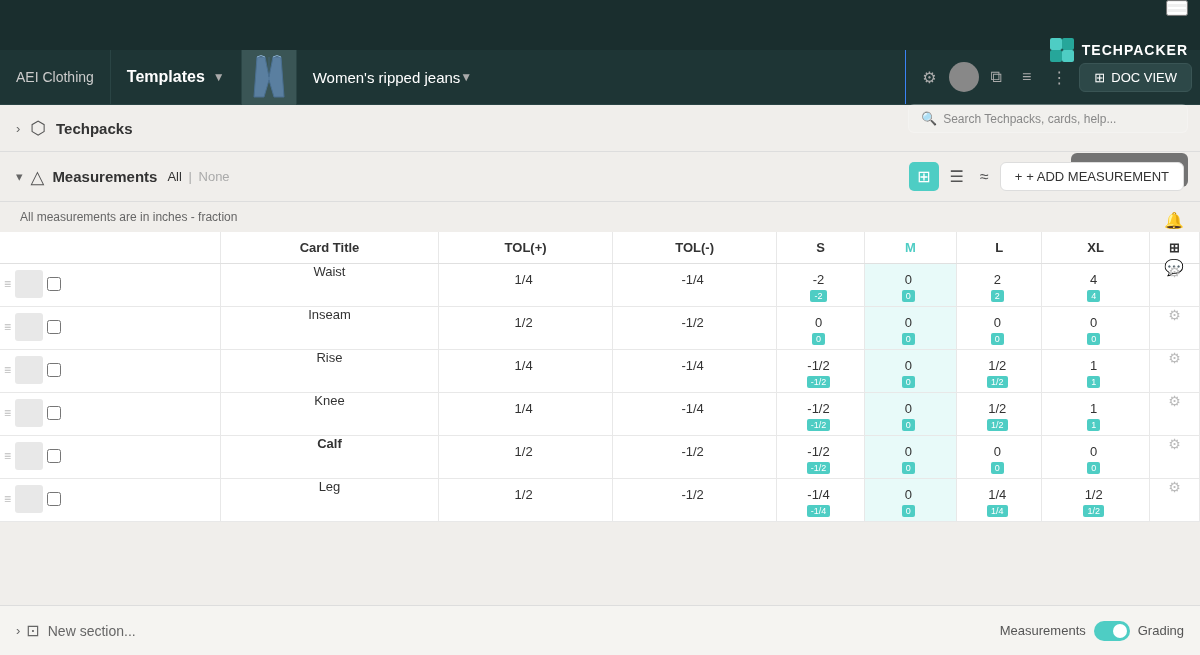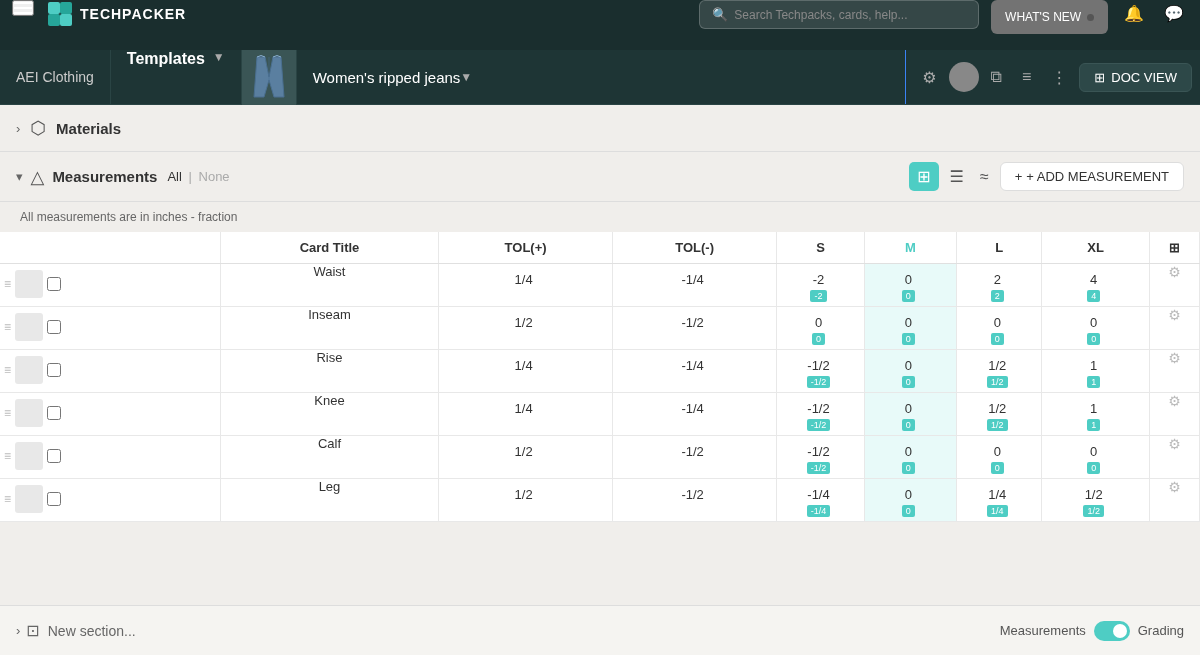--- a/index.html
+++ b/index.html
@@ -3,24 +3,25 @@
   <meta charset="utf-8">
   <style>
     * { box-sizing: border-box; margin: 0; padding: 0; }
     body { font-family: -apple-system, BlinkMacSystemFont, 'Segoe UI', sans-serif; background: #f0eeeb; height: 655px; overflow: hidden; }
 
     
     .top-nav {
       background: #1a2e2e;
       height: 50px;
       display: flex;
-      align-items: flex-start;
+      align-items: flex-end;
       padding: 0 12px;
-      gap: 12px;
+      gap: 20px;
       color: white;
+      flex-direction: column;
     }
     .menu-icon { display: flex; flex-direction: column; gap: 3px; cursor: pointer; }
     .menu-icon span { display: block; width: 18px; height: 2px; background: white; }
     .logo { display: flex; align-items: center; gap: 6px; }
     .logo-icon { width: 28px; height: 28px; }
     .logo-text { color: white; font-weight: 700; font-size: 14px; letter-spacing: 1px; }
     .trial-text { color: #aaa; font-size: 12px; margin-left: 8px; }
     .upgrade-link { color: #4ecdc4; font-weight: 600; text-decoration: none; }
     .nav-spacer { flex: 1; }
     .search-bar {
@@ -65,21 +66,21 @@
       align-items: center;
       padding: 0 16px;
       height: 100%;
       color: #ccc;
       font-size: 14px;
       cursor: pointer;
       border-right: 1px solid #2a4444;
     }
     .templates-tab {
       display: flex;
-      align-items: flex-start;
+      align-items: center;
       padding: 0 16px;
       height: 100%;
       color: white;
       font-size: 16px;
       font-weight: 600;
       cursor: pointer;
       border-right: 1px solid #2a4444;
       gap: 8px;
     }
     .chevron-down { font-size: 12px; color: #aaa; }
@@ -387,21 +388,21 @@
     <button class="doc-view-btn">
       <span>⊞</span>
       <span>DOC VIEW</span>
     </button>
   </div>
 </div>
 
 <div class="section-header">
   <button class="section-toggle">›</button>
   <span class="section-icon">⬡</span>
-  <span class="section-title">Materials</span>
+  <span class="section-title">Techpacks</span>
 </div>
 
 <div class="measurements-header">
   <button class="meas-toggle">▾</button>
   <span class="meas-icon">△</span>
   <span class="meas-title">Measurements</span>
   <span class="meas-filter">
     <a class="meas-filter-link" href="#">All</a>
     <span class="meas-filter-sep">|</span>
     <span class="meas-filter-inactive">None</span>
@@ -572,21 +573,21 @@
           <td><span class="settings-icon">⚙</span></td>
         </tr>
         <tr>
           <td style="border-right: 1px solid rgb(232, 232, 232);">
     <div class="row-controls">
       <span class="drag-handle">≡</span>
       <div class="row-thumb"></div>
       <input type="checkbox" class="row-checkbox" style="">
     </div>
   </td>
-          <td class="row-name" style="border-right: 1px solid rgb(232, 232, 232);"><span>Calf</span></td>
+          <td class="row-name" style="border-right: 1px solid rgb(232, 232, 232); font-weight: bold;"><span>Calf</span></td>
           <td>
             <div class="td-inner">
               <span class="cell-value">1/2</span>
             </div>
           </td>
           <td>
             <div class="td-inner">
               <span class="cell-value">-1/2</span>
             </div>
           </td>

